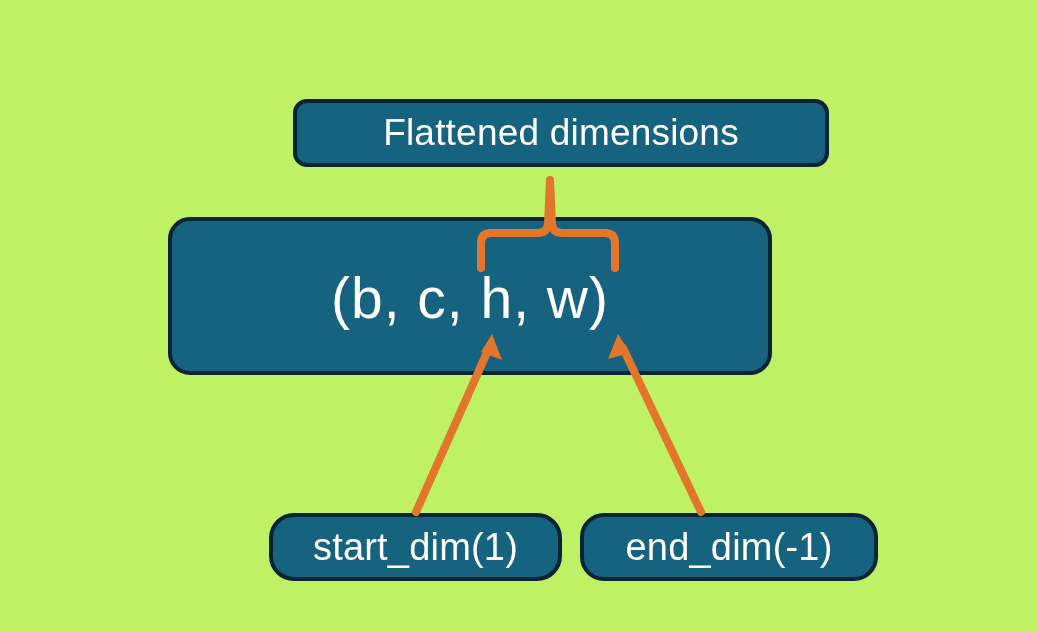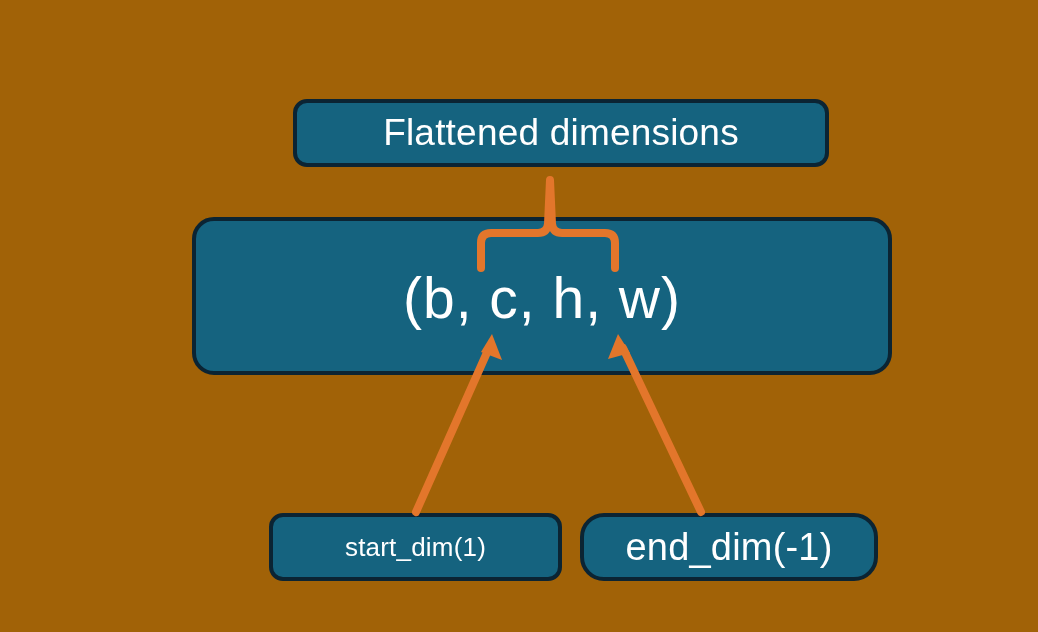--- a/index.html
+++ b/index.html
@@ -4,21 +4,21 @@
 <style>
   html, body {
     margin: 0;
     padding: 0;
     background: #ffffff;
   }
   #canvas {
     position: relative;
     width: 1038px;
     height: 632px;
-    background: #a16207;
+    background: #bef264;
     overflow: hidden;
     font-family: "Liberation Sans", sans-serif;
   }
   .node {
     position: absolute;
     box-sizing: border-box;
     background: #15637F;
     border: 4px solid #0B2433;
     border-radius: 16px;
     display: flex;
@@ -32,39 +32,39 @@
   }
   #node-flattened {
     left: 293px;
     top: 99px;
     width: 536px;
     height: 68px;
     border-radius: 14px;
     font-size: 37px;
   }
   #node-shape {
-    left: 192px;
+    left: 168px;
     top: 217px;
-    width: 700px;
+    width: 604px;
     height: 158px;
     border-radius: 22px;
     font-size: 57px;
   }
   #node-shape .shape-text {
     position: relative;
     top: 2px;
     letter-spacing: 1px;
   }
   #node-start-dim {
     left: 269px;
     top: 513px;
     width: 293px;
     height: 68px;
-    border-radius: 14px;
-    font-size: 26px;
+    border-radius: 25px;
+    font-size: 38px;
   }
   #node-end-dim {
     left: 580px;
     top: 513px;
     width: 298px;
     height: 68px;
     border-radius: 24px;
     font-size: 38px;
   }
   #overlay {

